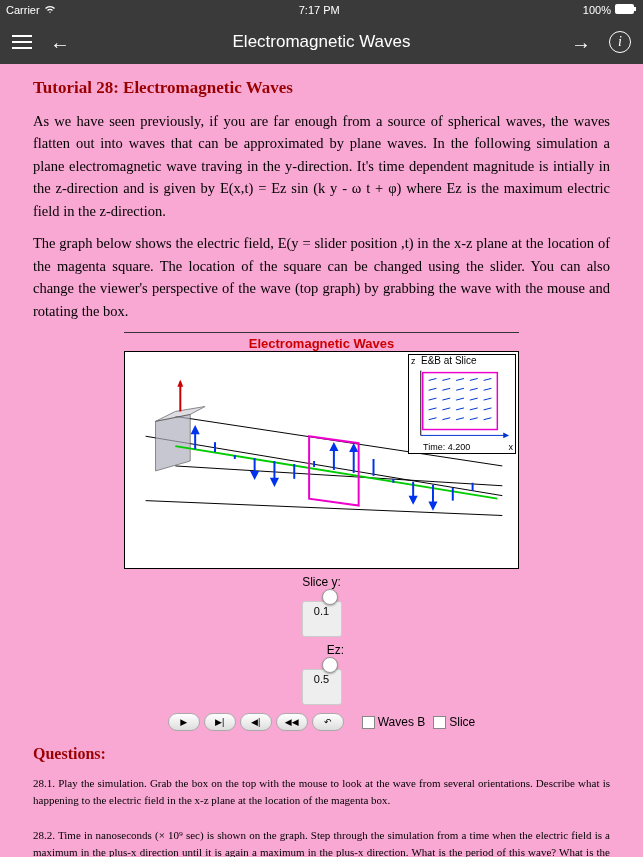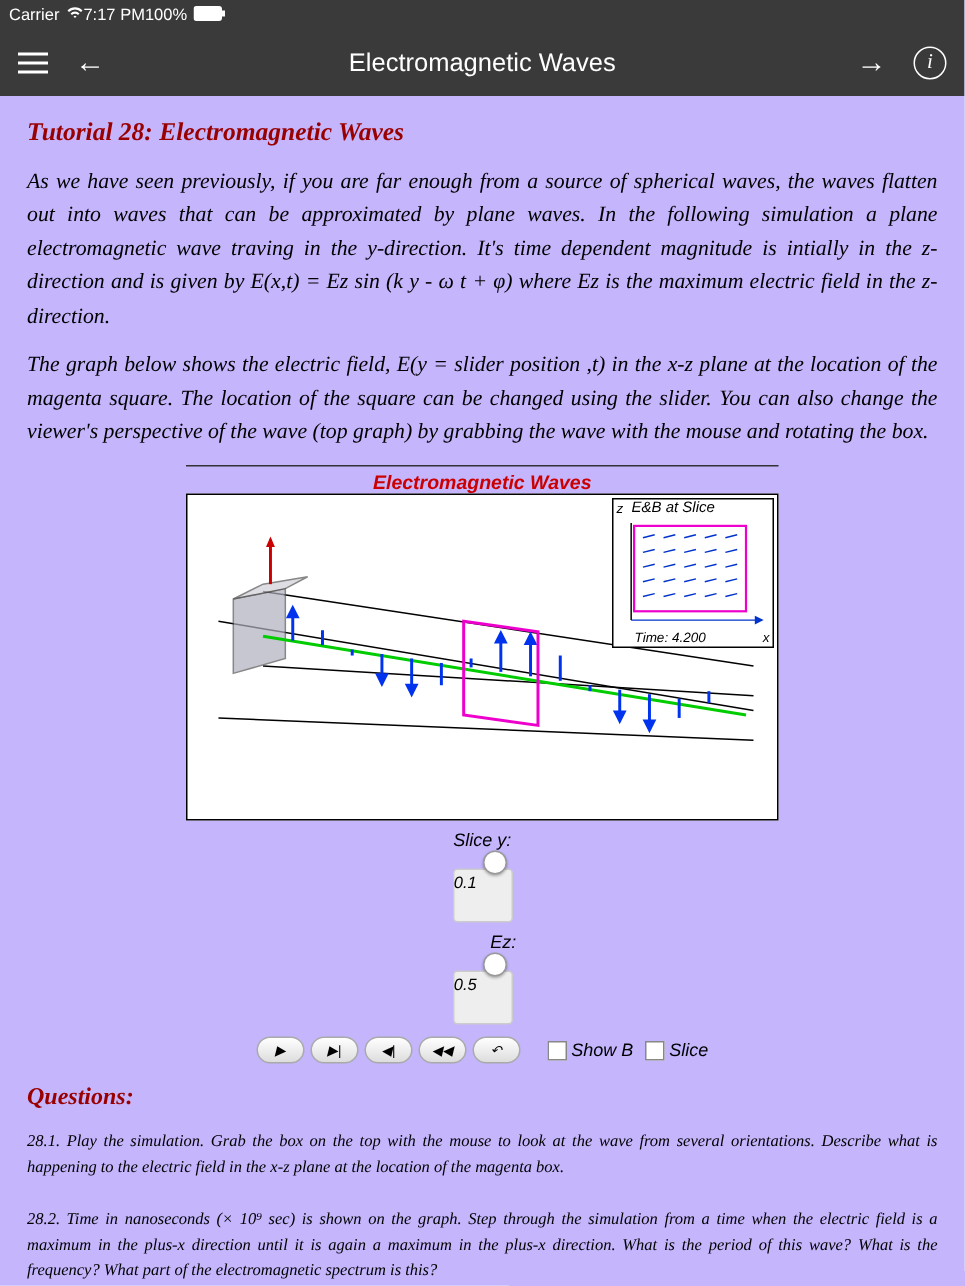--- a/index.html
+++ b/index.html
@@ -1,38 +1,38 @@
 <!DOCTYPE html>
 <html><head>
 <meta charset="utf-8">
 <style>
 * { margin: 0; padding: 0; box-sizing: border-box; }
 body { width: 643px; height: 857px; background: #f5f5f5; font-family: Georgia, serif; overflow: hidden; }
-.status-bar { height: 20px; background: #3a3a3a; color: #fff; display: flex; align-items: center; justify-content: flex-start; padding: 0 6px; font-size: 11px; font-family: -apple-system, sans-serif; }
+.status-bar { height: 20px; background: #3a3a3a; color: #fff; display: flex; align-items: center; justify-content: space-between; padding: 0 6px; font-size: 11px; font-family: -apple-system, sans-serif; }
 .status-left, .status-right { display: flex; align-items: center; gap: 4px; }
 .nav-bar { height: 44px; background: #3a3a3a; color: #fff; display: flex; align-items: center; padding: 0 12px; position: relative; }
 .nav-left, .nav-right { display: flex; align-items: center; gap: 18px; }
 .nav-title { position: absolute; left: 50%; transform: translateX(-50%); font-size: 17px; font-family: -apple-system, sans-serif; }
 .hamburger { width: 20px; height: 14px; display: flex; flex-direction: column; justify-content: space-between; cursor: pointer; }
 .hamburger span { height: 2px; background: #fff; }
 .arrow-icon { font-size: 20px; cursor: pointer; font-weight: bold; }
 .info-icon { width: 22px; height: 22px; border: 1.5px solid #fff; border-radius: 50%; display: flex; align-items: center; justify-content: center; font-family: Georgia, serif; font-style: italic; font-size: 14px; cursor: pointer; }
-.content { padding: 14px 18px; background: #c4b5fd; height: 793px; overflow: hidden; font-style: italic; }
+.content { padding: 14px 33px; background: #f9a8d4; height: 793px; overflow: hidden; }
 .tutorial-title { color: #990000; font-weight: bold; font-size: 17px; margin-bottom: 12px; font-family: Georgia, serif; }
 .body-text { font-size: 14.5px; line-height: 1.55; text-align: justify; margin-bottom: 10px; }
 .sim-container { margin: 8px auto 14px; width: 395px; }
 .sim-title { text-align: center; color: #cc0000; font-weight: bold; font-size: 13px; border-top: 1px solid #333; padding-top: 3px; font-family: Arial, sans-serif; }
 .sim-graph { border: 1px solid #000; height: 218px; position: relative; background: #fff; }
 .inset { position: absolute; top: 2px; right: 2px; width: 108px; height: 100px; border: 1px solid #000; background: #fff; font-size: 10px; font-family: Arial, sans-serif; }
 .inset-title { padding: 1px 2px; }
 .inset-time { position: absolute; bottom: 1px; left: 14px; font-size: 9px; }
 .controls-row { display: flex; align-items: center; gap: 6px; margin-top: 6px; font-size: 12px; font-family: Arial, sans-serif; flex-direction: column; }
 .slider { flex: 1; height: 4px; background: #ccc; border-radius: 2px; position: relative; cursor: pointer; }
 .slider-thumb { position: absolute; width: 16px; height: 16px; background: #fff; border: 1px solid #999; border-radius: 50%; top: -6px; box-shadow: 0 1px 2px rgba(0,0,0,0.3); }
-.val-box { width: 40px; height: 36px; background: #eee; border: 1px solid #ccc; border-radius: 3px; font-size: 11px; line-height: 18px; }
+.val-box { width: 40px; height: 36px; background: #eee; border: 1px solid #ccc; border-radius: 3px; text-align: center; font-size: 11px; line-height: 18px; }
 .buttons-row { display: flex; align-items: center; justify-content: center; gap: 4px; margin-top: 8px; font-size: 12px; font-family: Arial, sans-serif; }
 .ctrl-btn { width: 32px; height: 18px; background: linear-gradient(#fff,#ddd); border: 1px solid #aaa; border-radius: 9px; display: flex; align-items: center; justify-content: center; font-size: 9px; cursor: pointer; }
 .checkbox { width: 13px; height: 13px; border: 1px solid #888; background: #fff; display: inline-block; vertical-align: middle; margin-right: 3px; cursor: pointer; }
 .questions-title { color: #990000; font-weight: bold; font-size: 16px; margin: 14px 0 12px; }
 .question { font-size: 11px; line-height: 1.55; text-align: justify; margin-bottom: 18px; }
 </style>
 </head>
 <body>
 
 <div class="status-bar">
@@ -175,21 +175,21 @@
         </div>
       <div class="val-box">0.5</div>
     </div>
 
     <div class="buttons-row">
       <div class="ctrl-btn">▶</div>
       <div class="ctrl-btn">▶|</div>
       <div class="ctrl-btn">◀|</div>
       <div class="ctrl-btn">◀◀</div>
       <div class="ctrl-btn">↶</div>
-      <span style="margin-left:14px"><span class="checkbox"></span><span>Show B</span></span>
+      <span style="margin-left:14px"><span class="checkbox"></span><span>Waves B</span></span>
       <span style="margin-left:4px"><span class="checkbox"></span><span>Slice</span></span>
     </div>
   </div>
 
   <div class="questions-title">Questions:</div>
   <p class="question">28.1. Play the simulation. Grab the box on the top with the mouse to look at the wave from several orientations. Describe what is happening to the electric field in the x-z plane at the location of the magenta box.</p>
   <p class="question">28.2. Time in nanoseconds (× 10⁹ sec) is shown on the graph. Step through the simulation from a time when the electric field is a maximum in the plus-x direction until it is again a maximum in the plus-x direction. What is the period of this wave? What is the frequency? What part of the electromagnetic spectrum is this?</p>
 </div>
 
 </body></html>

